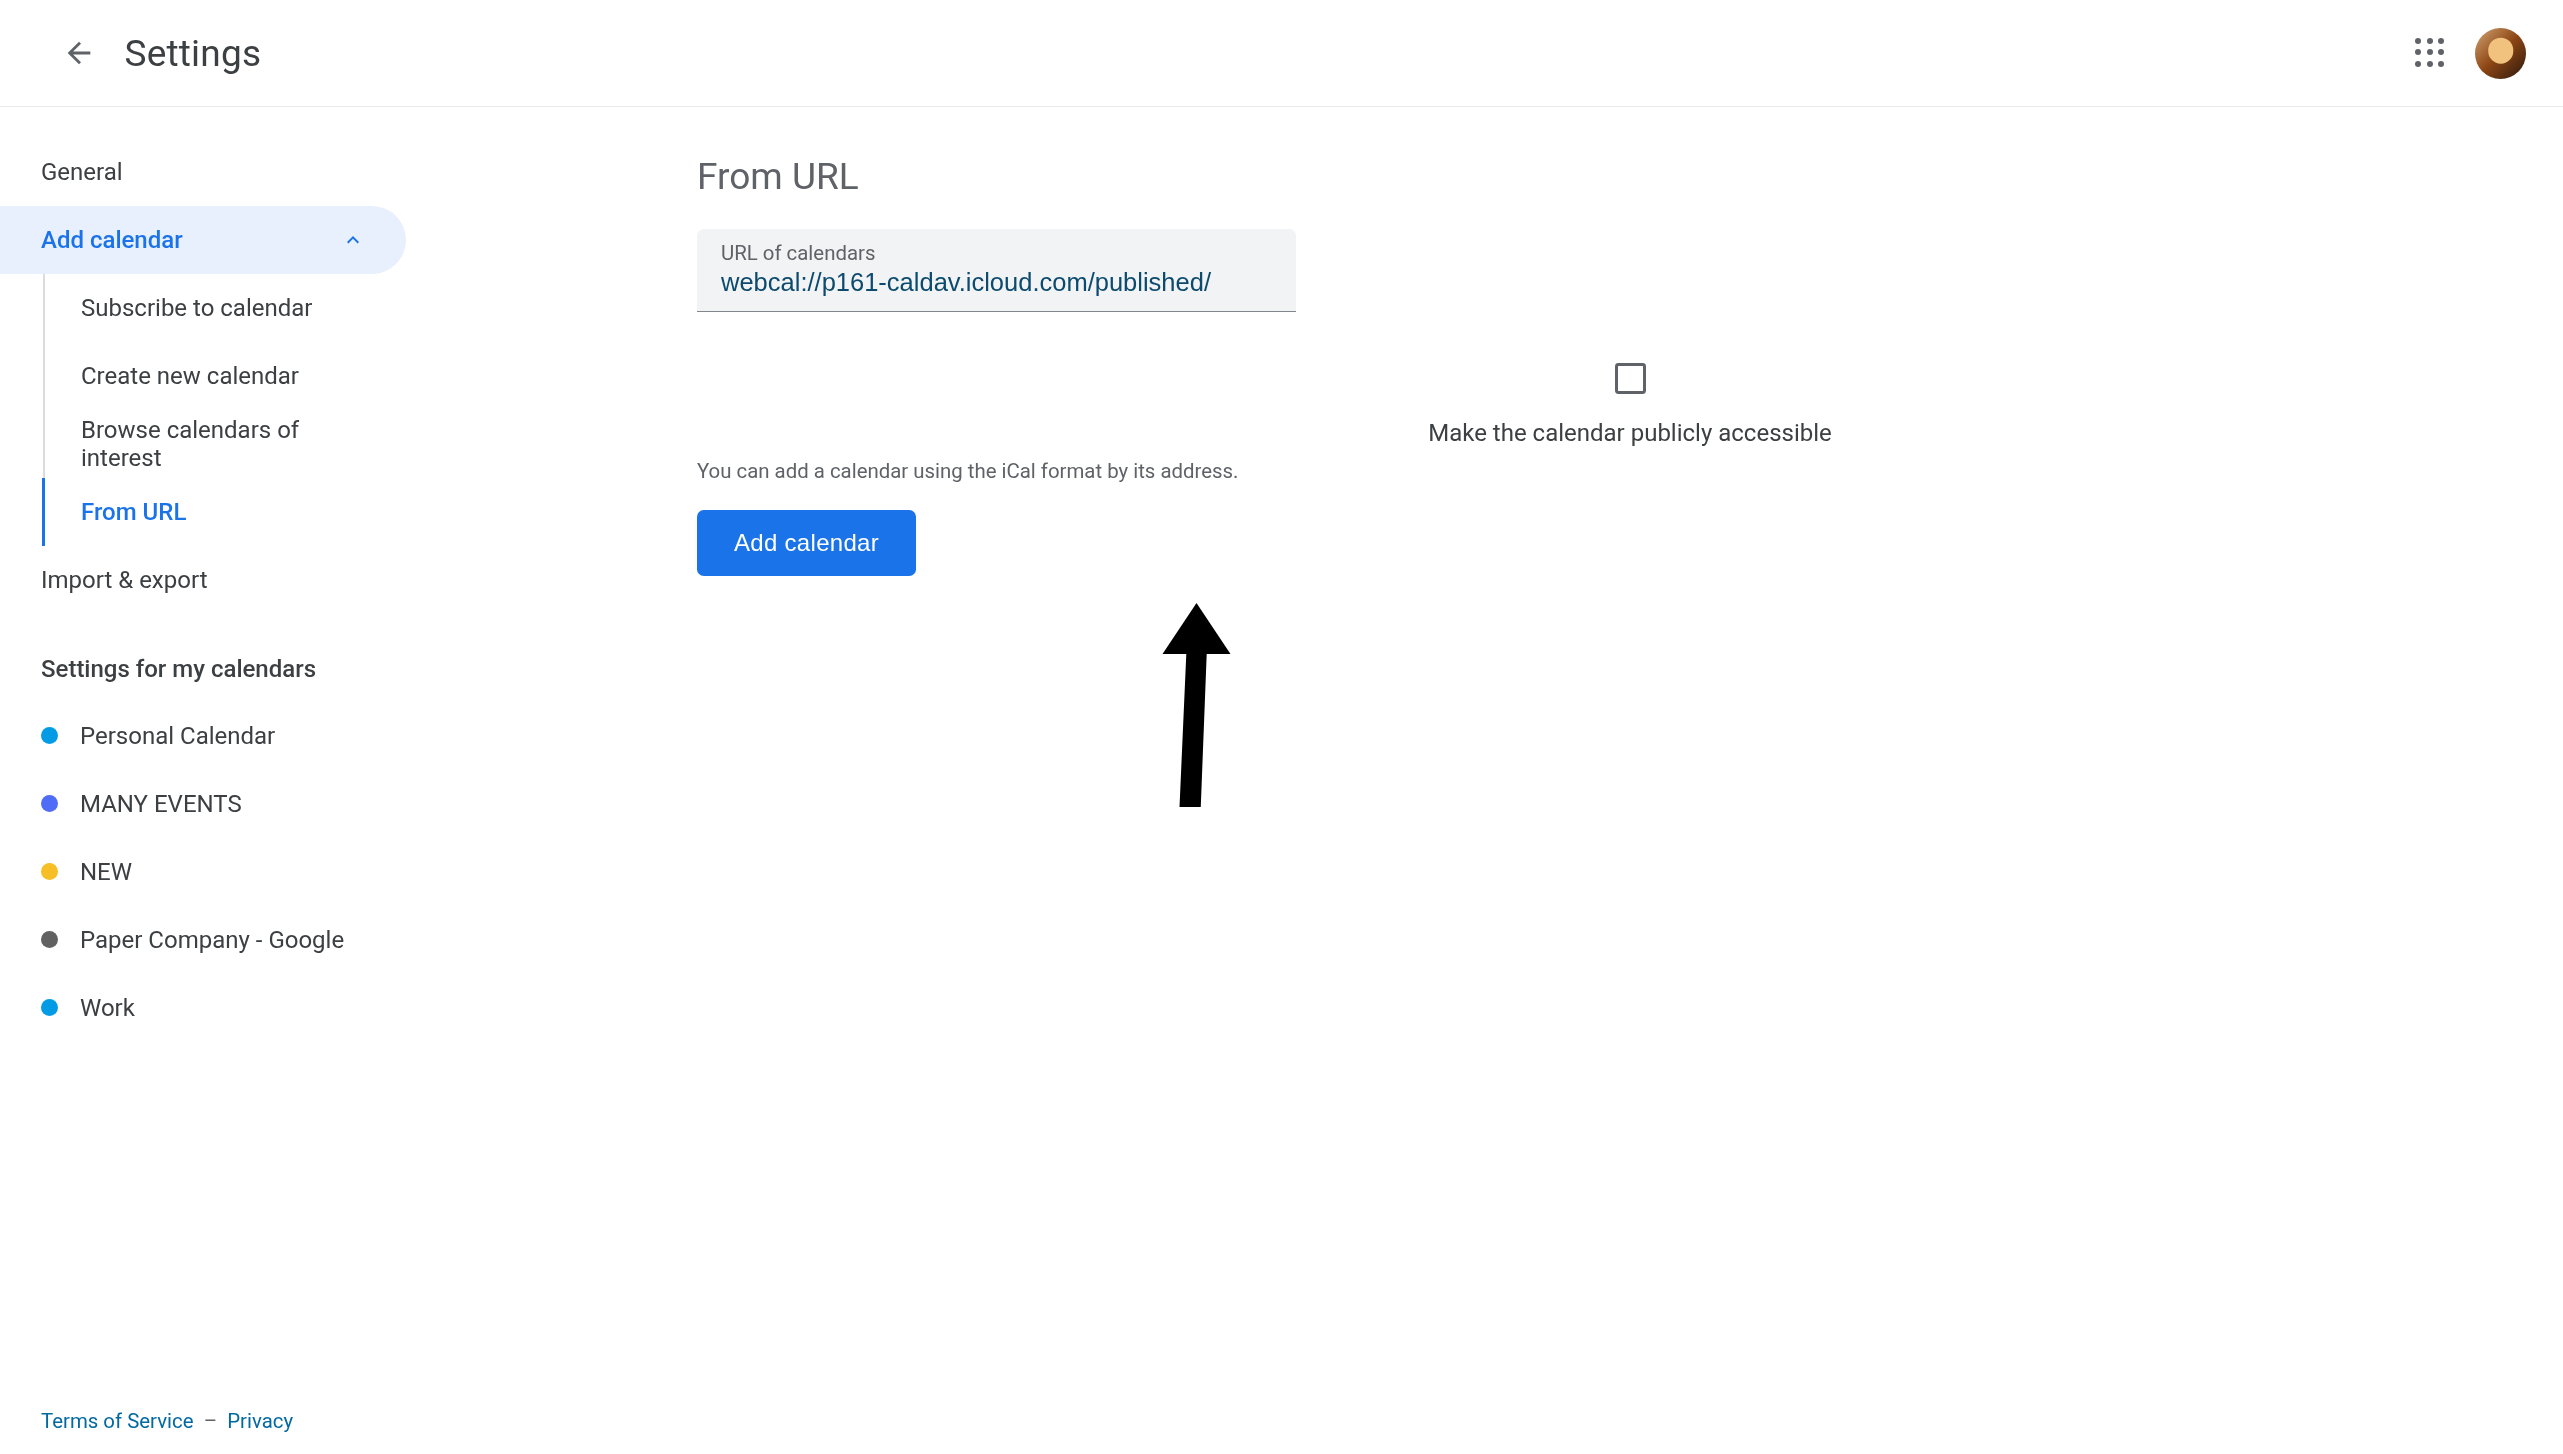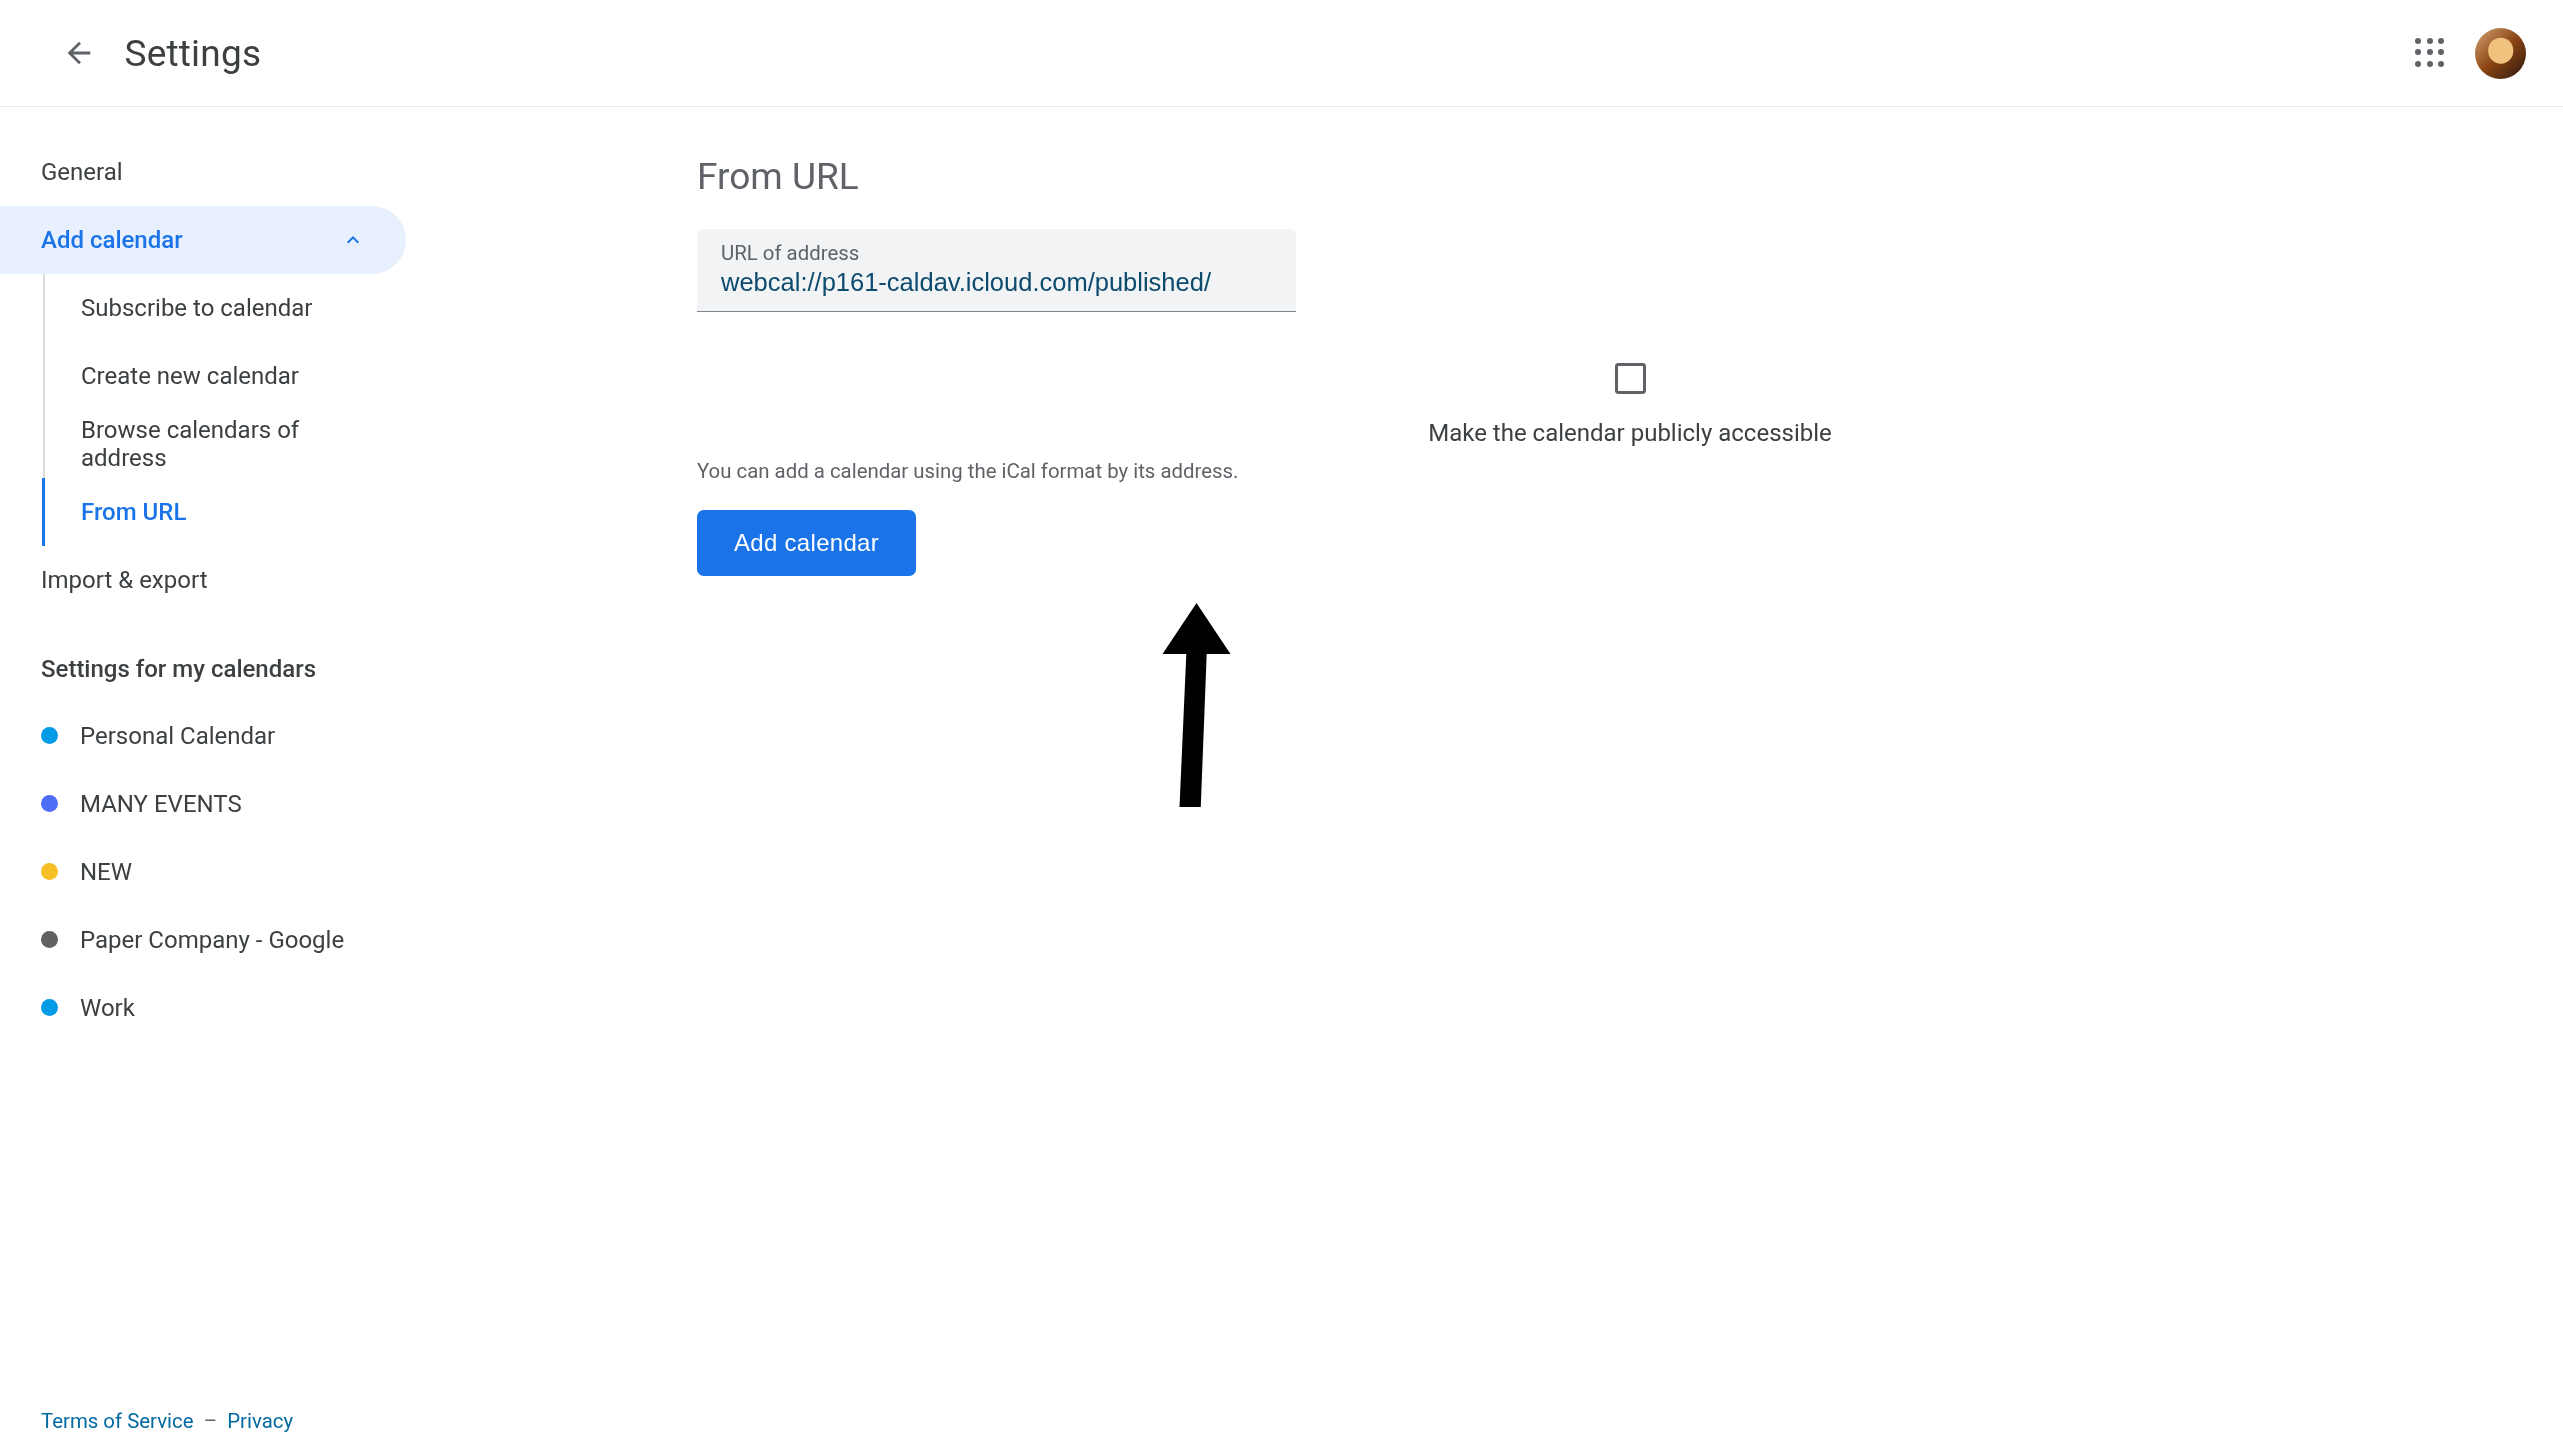--- a/index.html
+++ b/index.html
@@ -320,21 +320,21 @@
     <div class="nav-item sub">
       <div class="sub-rail"></div>
       <span>Subscribe to calendar</span>
     </div>
     <div class="nav-item sub">
       <div class="sub-rail"></div>
       <span>Create new calendar</span>
     </div>
     <div class="nav-item sub">
       <div class="sub-rail"></div>
-      <span>Browse calendars of address</span>
+      <span>Browse calendars of interest</span>
     </div>
     <div class="nav-item sub active-sub">
       <div class="sub-rail active"></div>
       <span>From URL</span>
     </div>
 
     <div class="nav-item">Import &amp; export</div>
 
     <div class="section-header">Settings for my calendars</div>
 
@@ -363,21 +363,21 @@
       <a>Terms of Service</a>
       <span class="footer-sep">–</span>
       <a>Privacy</a>
     </div>
   </div>
 
   <div class="main">
     <div class="main-title">From URL</div>
 
     <div class="input-wrap">
-      <span class="input-label">URL of address</span>
+      <span class="input-label">URL of calendars</span>
       <input class="input-value" type="text" value="webcal://p161-caldav.icloud.com/published/" style="">
     </div>
 
     <div class="checkbox-row">
       <div class="checkbox"></div>
       <span class="checkbox-label">Make the calendar publicly accessible</span>
     </div>
 
     <div class="helper-text">You can add a calendar using the iCal format by its address.</div>
 

